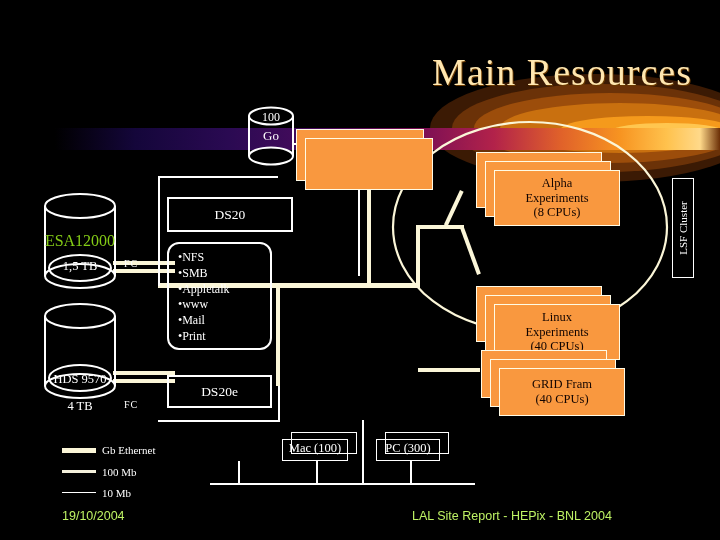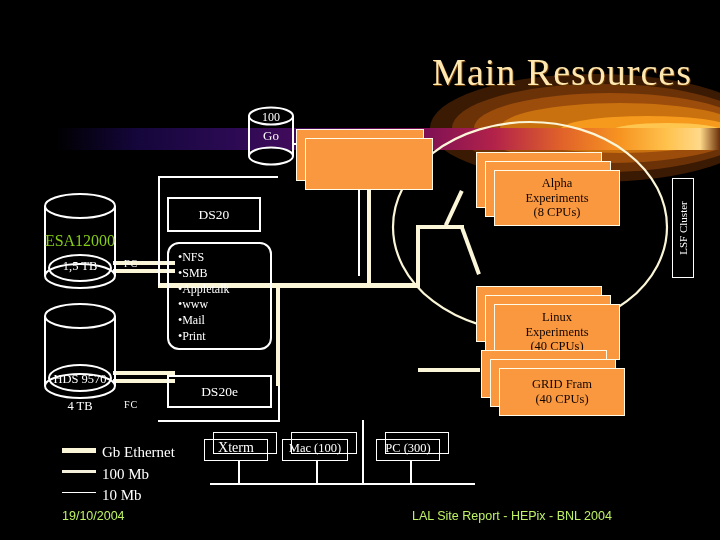--- a/index.html
+++ b/index.html
@@ -22,21 +22,21 @@
   .stack .card.c1{left:0;top:0;}
   .stack .card.c2{left:9px;top:9px;}
   .stack .card.c3{left:18px;top:18px;display:flex;align-items:center;justify-content:center;
                   text-align:center;color:#120400;line-height:1.18;}
 
   .line{position:absolute;background:#FBF6D8;}
   .thin{position:absolute;background:#ffffff;}
   .med{position:absolute;background:#f4f0dc;}
 
   .footer{position:absolute;color:#bef264;font-family:"Liberation Sans",sans-serif;font-size:12.5px;}
-  .legend-text{position:absolute;color:#fff;font-family:"Liberation Serif",serif;font-size:15px;}
+  .legend-text{position:absolute;color:#fff;font-family:"Liberation Serif",serif;font-size:11px;}
 </style>
 </head>
 <body>
 
 <div id="stage">
 
   <div class="glow" style="left:430px;top:74px;width:330px;height:108px;background:#3b1a04;"></div>
   <div class="glow" style="left:452px;top:84px;width:300px;height:88px;background:#6b3208;"></div>
   <div class="glow" style="left:474px;top:93px;width:272px;height:70px;background:#9c4d0b;"></div>
   <div class="glow" style="left:500px;top:103px;width:240px;height:50px;background:#c9700f;"></div>
@@ -103,21 +103,21 @@
     <ellipse cx="38" cy="14" rx="35" ry="12" fill="#000" stroke="#fff" stroke-width="2"></ellipse>
     <path d="M3 14 L3 84" stroke="#fff" stroke-width="2" fill="none"></path>
     <path d="M73 14 L73 84" stroke="#fff" stroke-width="2" fill="none"></path>
     <ellipse cx="38" cy="84" rx="35" ry="12" fill="#000" stroke="#fff" stroke-width="2"></ellipse>
     <ellipse cx="38" cy="76" rx="31" ry="13" fill="none" stroke="#fff" stroke-width="2"></ellipse>
   </svg>
   <div style="position:absolute;left:40px;top:372px;width:80px;text-align:center;color:#fff;font-size:12.5px;">HDS 9570</div>
   <div style="position:absolute;left:40px;top:399px;width:80px;text-align:center;color:#fff;font-size:12.5px;">4 TB</div>
   <div style="position:absolute;left:124px;top:399px;color:#fff;font-size:10px;letter-spacing:1px;">FC</div>
 
-  <div class="wbox" style="left:167px;top:197px;width:94px;height:35px;font-size:13.5px;">
+  <div class="wbox" style="left:167px;top:197px;width:126px;height:35px;font-size:13.5px;">
     <span>DS20</span>
   </div>
 
   <div style="position:absolute;left:167px;top:242px;width:105px;height:108px;
               border:2px solid #fff;border-radius:12px;box-sizing:border-box;color:#fff;
               font-size:12px;padding:6px 0 0 9px;line-height:1.32;">
     <div>•NFS</div>
     <div>•SMB</div>
     <div>•Appletalk</div>
     <div>•www</div>
@@ -168,25 +168,20 @@
       </div>
     </div>
   </div>
 
   <div style="position:absolute;left:672px;top:178px;width:22px;height:100px;
               border:1.5px solid #fff;box-sizing:border-box;">
     <div style="position:absolute;left:50%;top:50%;transform:translate(-50%,-50%) rotate(-90deg);
                 white-space:nowrap;color:#fff;font-size:11px;font-family:'Liberation Serif',serif;">LSF Cluster</div>
   </div>
 
-  <div style="position:absolute;left:204px;top:432px;width:76px;height:30px;">
-    <div style="position:absolute;left:9px;top:0;width:64px;height:22px;border:1.5px solid #fff;box-sizing:border-box;"></div>
-    <div style="position:absolute;left:0;top:7px;width:64px;height:22px;border:1.5px solid #fff;box-sizing:border-box;"></div>
-    <div style="position:absolute;left:0;top:8px;width:64px;text-align:center;color:#fff;font-size:14px;">Xterm</div>
-  </div>
 
   <div style="position:absolute;left:282px;top:432px;width:90px;height:30px;">
     <div style="position:absolute;left:9px;top:0;width:66px;height:22px;border:1.5px solid #fff;box-sizing:border-box;"></div>
     <div style="position:absolute;left:0;top:7px;width:66px;height:22px;border:1.5px solid #fff;box-sizing:border-box;"></div>
     <div style="position:absolute;left:0;top:9px;width:66px;text-align:center;color:#fff;font-size:12.5px;">Mac (100)</div>
   </div>
 
   <div style="position:absolute;left:376px;top:432px;width:80px;height:30px;">
     <div style="position:absolute;left:9px;top:0;width:64px;height:22px;border:1.5px solid #fff;box-sizing:border-box;"></div>
     <div style="position:absolute;left:0;top:7px;width:64px;height:22px;border:1.5px solid #fff;box-sizing:border-box;"></div>

